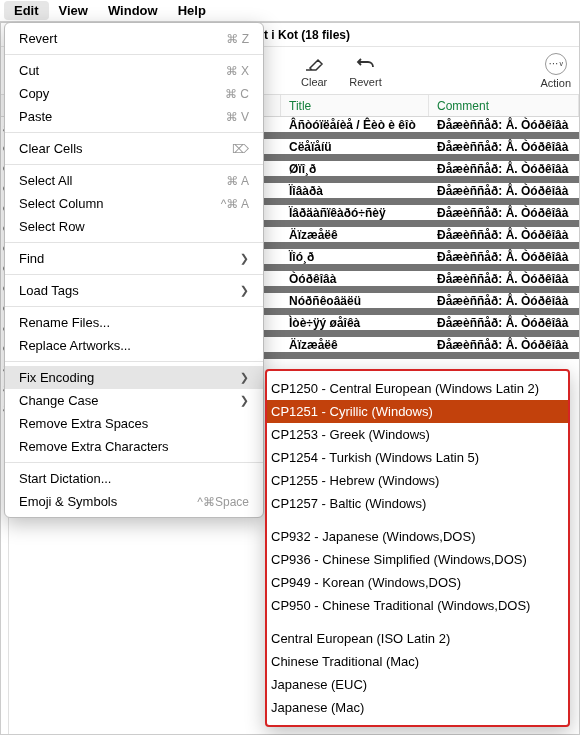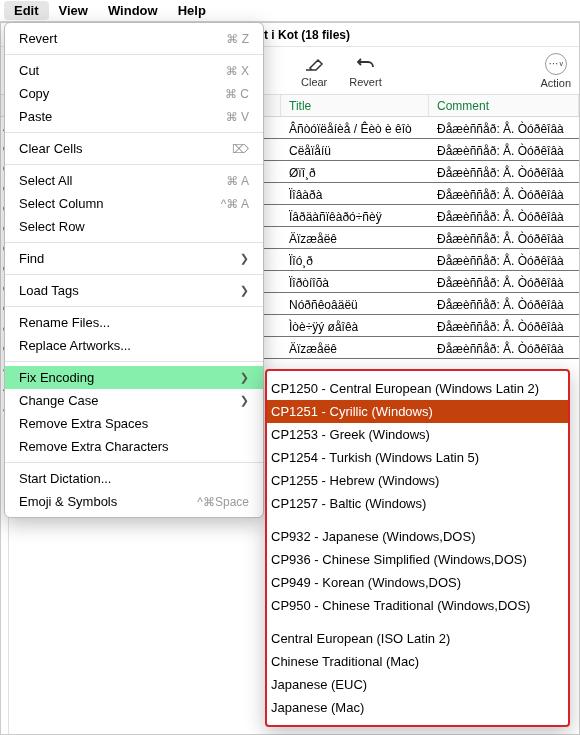--- a/index.html
+++ b/index.html
@@ -75,21 +75,21 @@
     border-bottom:1px solid #d7d7d7;
     background:#fafafa;
     height:22px;
   }
   .th { padding:4px 8px; font-size:12px; color:#15803d; border-right:1px solid #e4e4e4;}
   .col-icon { width: 30px; flex: none;}
   .col-img { width: 250px; }
   .col-title { flex:1; }
   .col-comment { width: 150px; }
   .table-body { }
-  .tr { display:flex; border-bottom:1px solid #737373; height:22px; align-items:flex-end; white-space:nowrap; overflow:hidden;}
+  .tr { display:flex; border-bottom:7px solid #737373; height:22px; align-items:center; white-space:nowrap; overflow:hidden;font-weight:bold;}
   .tr .td { padding:2px 8px; font-size:12px; overflow:hidden; text-overflow:ellipsis;}
   .td-icon { width:30px; text-align:center; color:#666; flex:none;}
   .td-img { width:250px; }
   .td-title { flex:1; }
   .td-comment { width:150px; }
   .sidebar-left {
     position:absolute;
     left:0; top:95px; bottom:0;
     width:8px;
     overflow:hidden;
@@ -111,21 +111,21 @@
     box-shadow:0 6px 20px rgba(0,0,0,.25);
     padding:4px 0;
     z-index:10;
   }
   .mi {
     display:flex; align-items:center;
     padding:4px 14px;
     font-size:13px;
     justify-content:space-between;
   }
-  .mi.hi { background:#86efac;gap:22px; }
+  .mi.hi { background:#e5e5e5;gap:22px; }
   .mi .shortcut { color:#999; font-size:12px; }
   .mi .arrow { color:#555; font-size:11px;}
   .sep { height:1px; background:#e2e2e2; margin:4px 0; }
 
   
   .submenu {
     position:absolute;
     top:369px; left:265px;
     width:305px;
     background:#fff;
@@ -236,21 +236,21 @@
       </div>
       <div class="tr">
         <div class="td td-icon">ò</div>
         <div class="td td-img"></div>
         <div class="td td-title">Ïîó¸ð</div>
         <div class="td td-comment">Ðåæèññåð: Å. Òóðêîâà</div>
       </div>
       <div class="tr">
         <div class="td td-icon">ò</div>
         <div class="td td-img"></div>
-        <div class="td td-title">Ïîðòíîõà</div>
+        <div class="td td-title">Òóðêîâà</div>
         <div class="td td-comment">Ðåæèññåð: Å. Òóðêîâà</div>
       </div>
       <div class="tr">
         <div class="td td-icon">ò</div>
         <div class="td td-img"></div>
         <div class="td td-title">Nóðñêoâäëü</div>
         <div class="td td-comment">Ðåæèññåð: Å. Òóðêîâà</div>
       </div>
       <div class="tr">
         <div class="td td-icon">ð</div>

